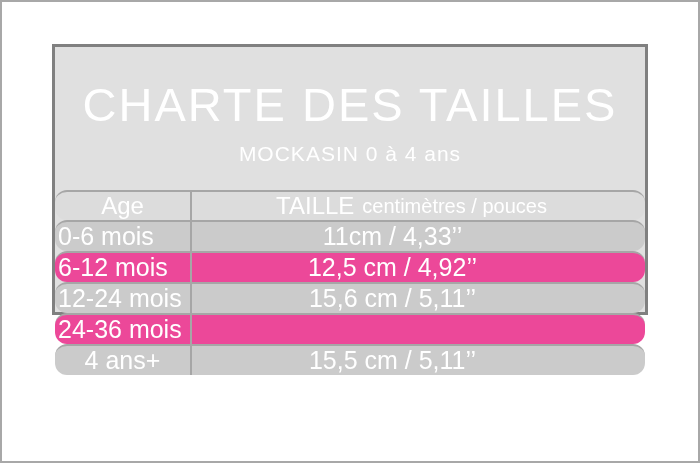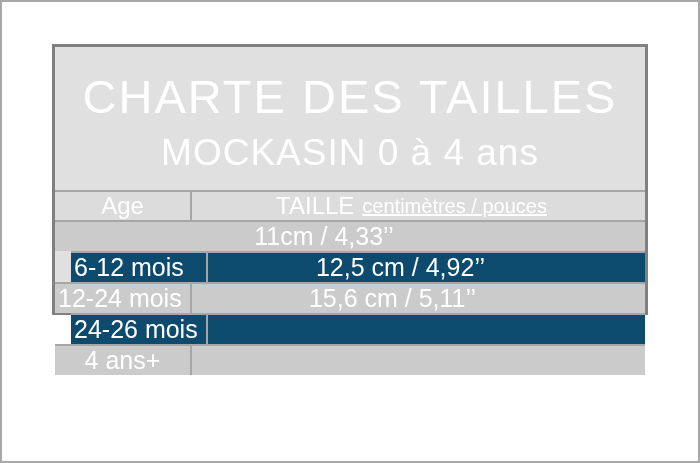--- a/index.html
+++ b/index.html
@@ -43,35 +43,36 @@
   }
   .title {
     color: #ffffff;
     font-size: 47px;
     line-height: 1.05;
     letter-spacing: 2px;
     white-space: nowrap;
   }
   .subtitle {
     color: #ffffff;
-    font-size: 37px;
+    font-size: 21px;
     line-height: 1.05;
     letter-spacing: 1px;
     white-space: nowrap;
   }
   .grid {
     flex: 1;
     display: flex;
     flex-direction: column;
   }
   .row {
     flex: 1;
     display: flex;
     border-top: 2px solid #a6a6a6;
     box-sizing: border-box;
+    border-radius: 12px;
   }
   .cell {
     display: flex;
     align-items: center;
     justify-content: center;
     color: #ffffff;
     box-sizing: border-box;
     white-space: nowrap;
   }
   .cell.age {
@@ -82,24 +83,24 @@
   }
   .cell.size {
     flex: 1;
     font-size: 25px;
     padding-right: 52px;
   }
   .row.head { background: #dcdcdc; }
   .row.head .cell.age { font-size: 24px; }
   .row.head .cell.size { padding-right: 14px; }
   .size-main { font-size: 24px; }
-  .size-sub { font-size: 20px; margin-left: 8px; text-decoration: underline; }
+  .size-sub { font-size: 20px; margin-left: 8px; }
   
   .row.r-odd  { background: #cbcbcb; }
-  .row.r-even { background: #0c4a6e; margin-left: 16px; }
+  .row.r-even { background: #ec4899; }
   
   .row.align-left .cell.age {
     justify-content: flex-start;
     padding-left: 3px;
   }
 </style>
 </head>
 <body>
 
 <div class="frame">
@@ -114,36 +115,38 @@
 
       <div class="row head">
         <div class="cell age">Age</div>
         <div class="cell size">
           <span class="size-main">TAILLE</span>
           <span class="size-sub">centimètres / pouces</span>
         </div>
       </div>
 
       <div class="row r-odd align-left">
+        <div class="cell age">0-6 mois</div>
         <div class="cell size">11cm / 4,33’’</div>
       </div>
 
       <div class="row r-even align-left">
         <div class="cell age">6-12 mois</div>
         <div class="cell size">12,5 cm / 4,92’’</div>
       </div>
 
       <div class="row r-odd align-left">
         <div class="cell age">12-24 mois</div>
         <div class="cell size">15,6 cm / 5,11’’</div>
       </div>
 
       <div class="row r-even align-left">
-        <div class="cell age">24-26 mois</div>
+        <div class="cell age">24-36 mois</div>
       </div>
 
       <div class="row r-odd">
         <div class="cell age">4 ans+</div>
+        <div class="cell size">15,5 cm / 5,11’’</div>
       </div>
 
     </div>
   </div>
 </div>
 
 </body></html>

